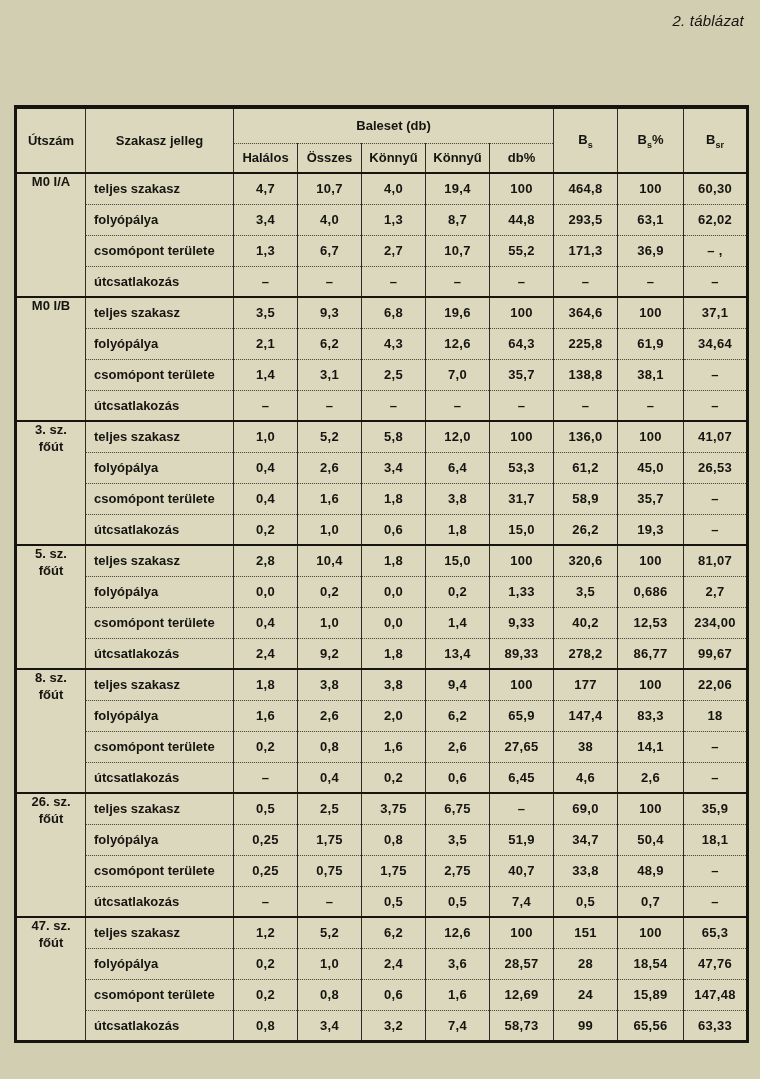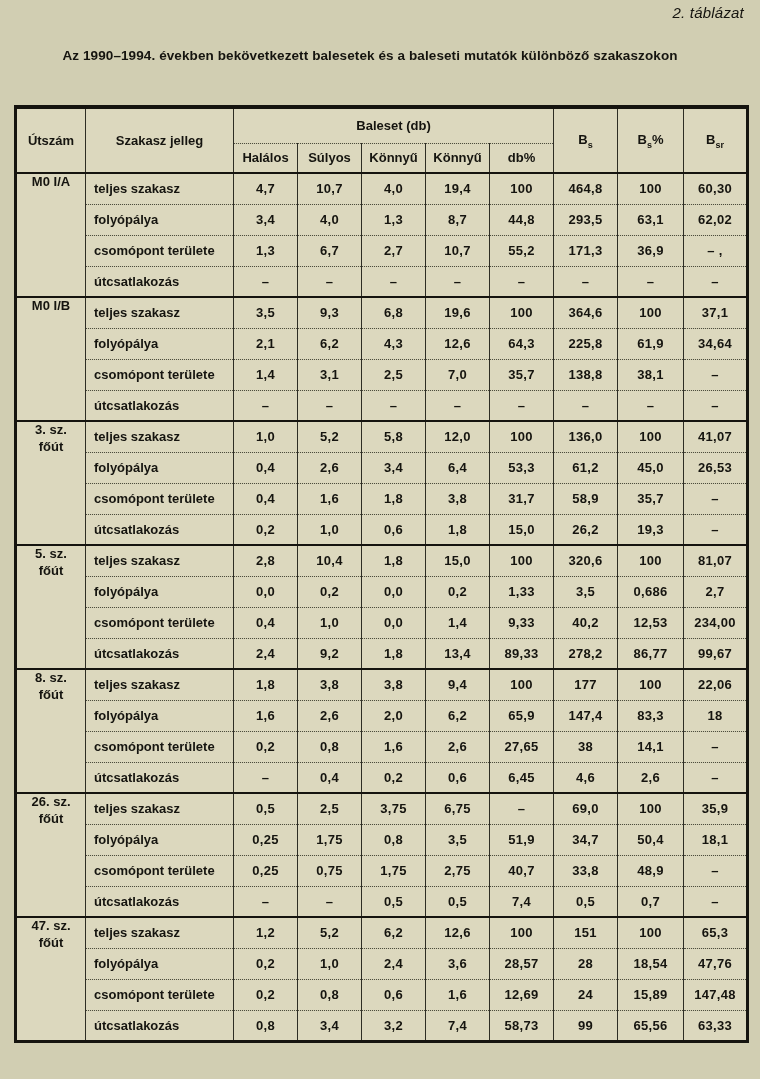--- a/index.html
+++ b/index.html
@@ -15,21 +15,21 @@
   .page{
     position:relative;
     width:760px;height:1079px;
     margin:0 auto;
     background:var(--page-background);
     font-family:"Liberation Sans","DejaVu Sans",sans-serif;
     color:var(--ink);
     overflow:hidden;
   }
   .caption{
-    position:absolute;top:4px;right:16px;
+    position:absolute;top:12px;right:16px;
     font-style:italic;font-size:15px;font-weight:400;
     letter-spacing:.2px;
   }
   .doc-title{
     position:absolute;top:48px;left:20px;width:700px;
     text-align:center;font-weight:700;font-size:13.5px;
     letter-spacing:.1px;
   }
   table.acc{
     position:absolute;top:105px;left:14px;
@@ -77,21 +77,20 @@
   table.acc tr > th:first-child, table.acc tr > td:first-child{border-left:none;}
   table.acc tr > th:last-child, table.acc tr > td:last-child{border-right:none;}
 </style>
 </head>
 <body>
 
 <div class="page">
 
   <div class="caption">2. táblázat</div>
 
-  <div class="doc-title">Az 1990–1994. években bekövetkezett balesetek és a baleseti mutatók különböző szakaszokon</div>
 
   <table class="acc">
     <colgroup>
       <col style="width:70px">
       <col style="width:148px">
       <col style="width:64px">
       <col style="width:64px">
       <col style="width:64px">
       <col style="width:64px">
       <col style="width:64px">
@@ -103,21 +102,21 @@
       <tr class="h1">
         <th rowspan="2" class="span-both">Útszám</th>
         <th rowspan="2" class="span-both">Szakasz jelleg</th>
         <th colspan="5">Baleset (db)</th>
         <th rowspan="2" class="span-both"><span>B</span><sub>s</sub><span></span></th>
         <th rowspan="2" class="span-both"><span>B</span><sub>s</sub><span>%</span></th>
         <th rowspan="2" class="span-both"><span>B</span><sub>sr</sub><span></span></th>
       </tr>
       <tr class="h2">
         <th>Halálos</th>
-        <th>Súlyos</th>
+        <th>Összes</th>
         <th>Könnyű</th>
         <th>Könnyű</th>
         <th>db%</th>
       </tr>
     </thead>
     <tbody>
         <tr class="group-first">
           <td class="road-cell" rowspan="4">M0 I/A</td>
           <td class="label-cell">teljes szakasz</td>
           <td class="num-cell">4,7</td>

